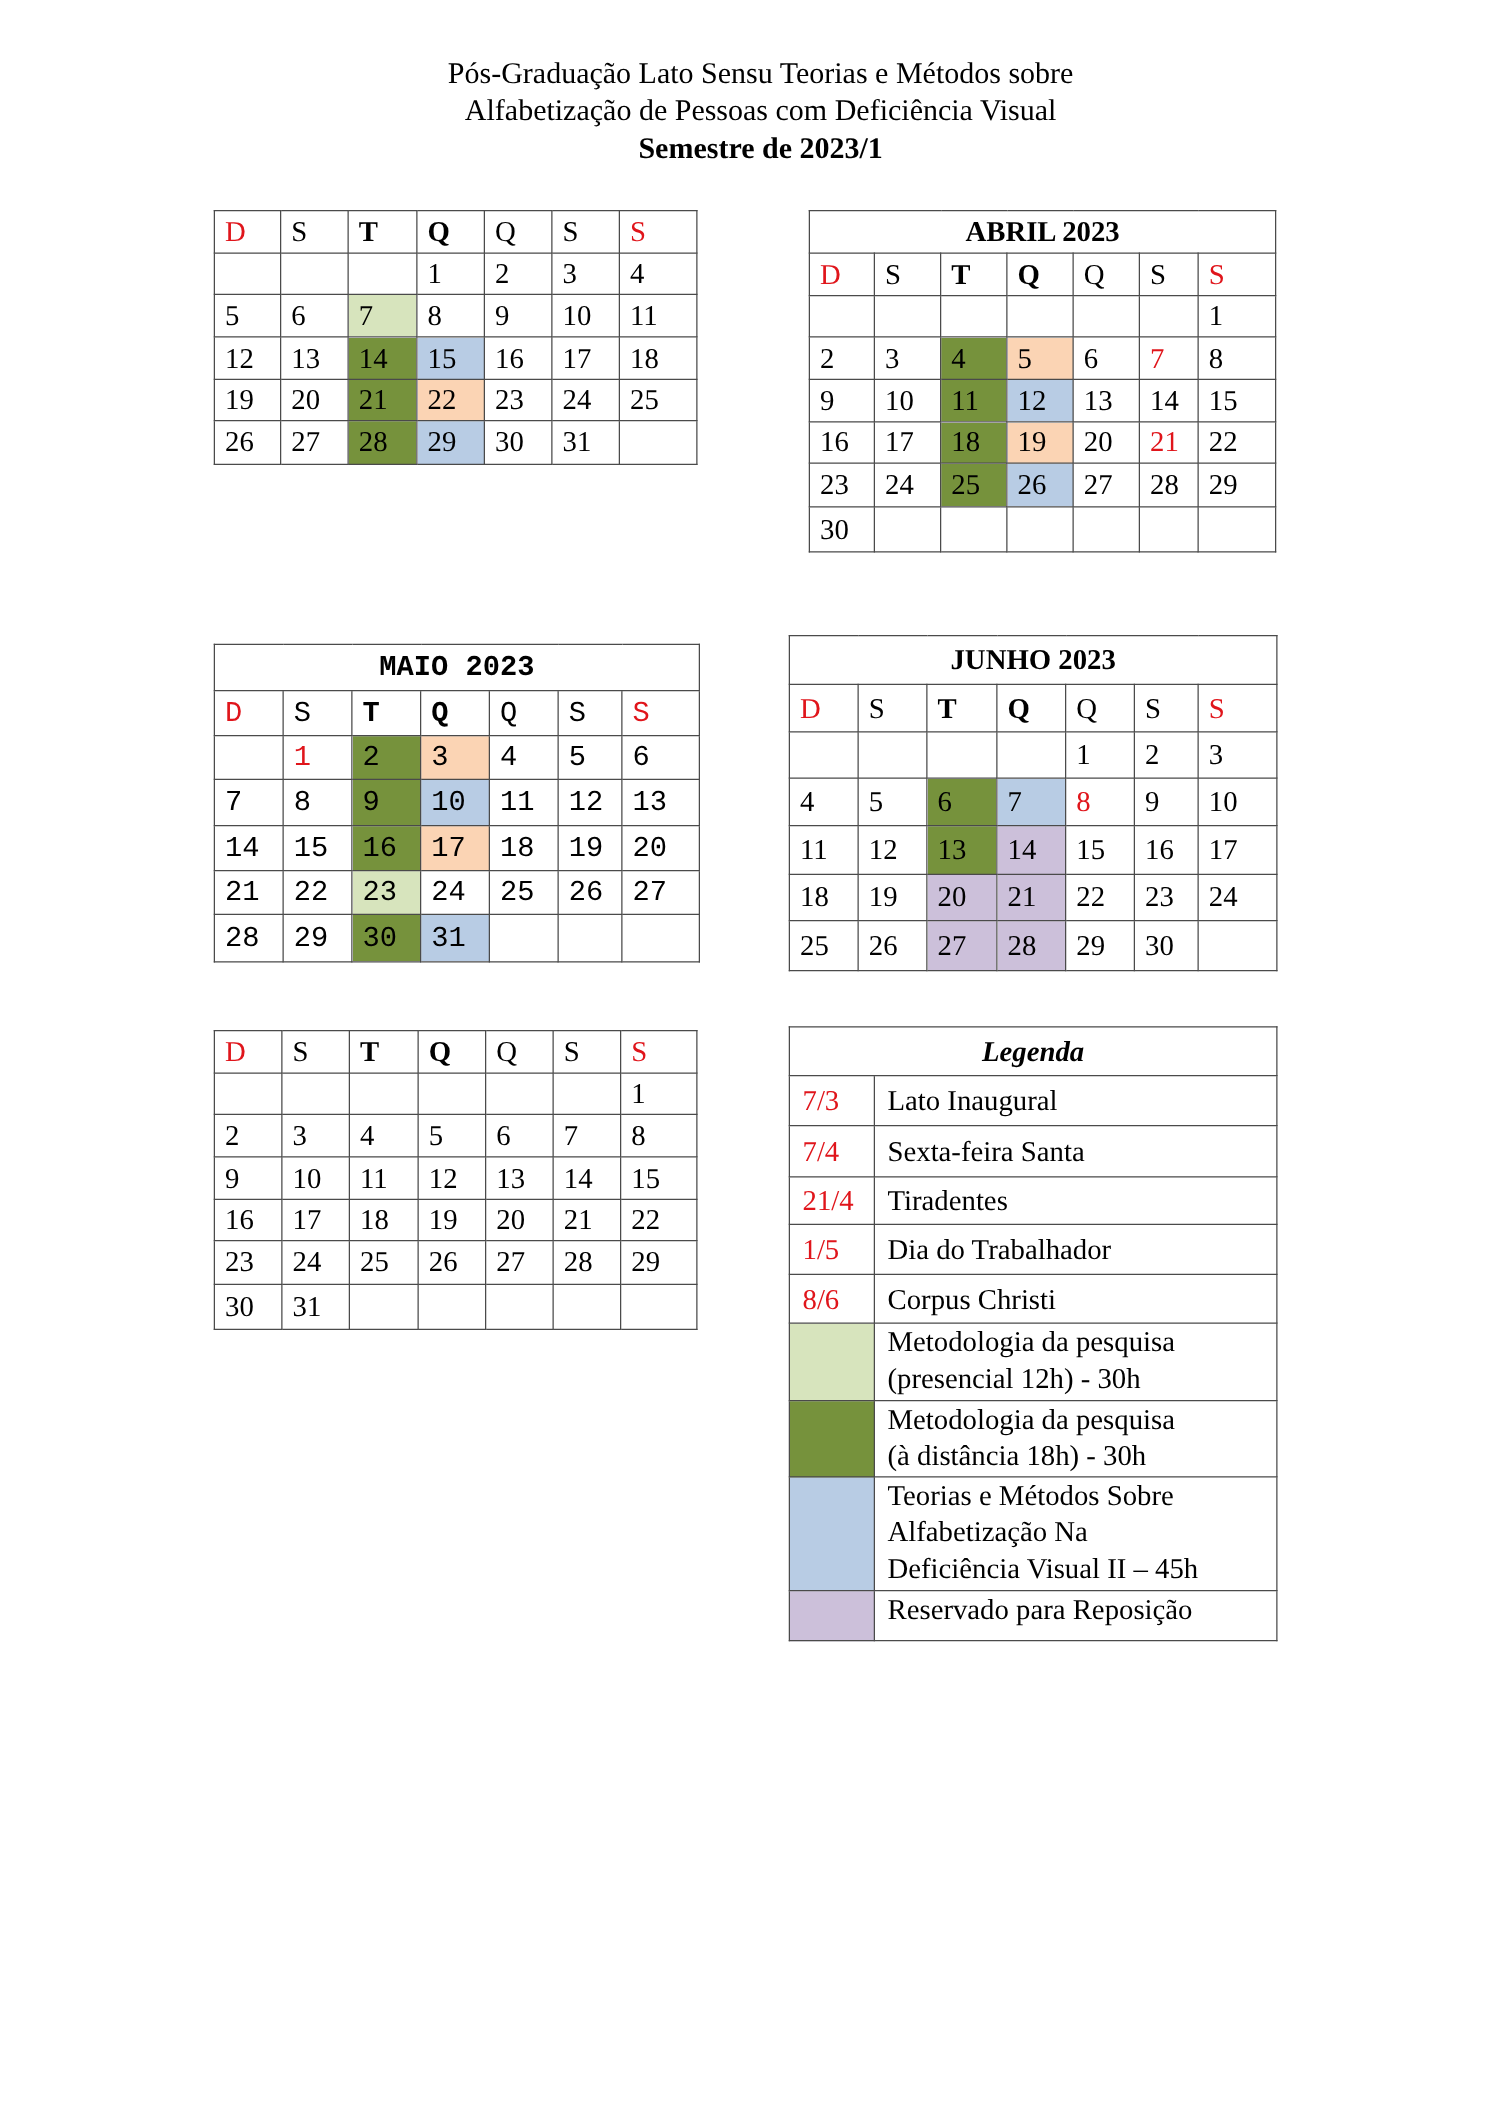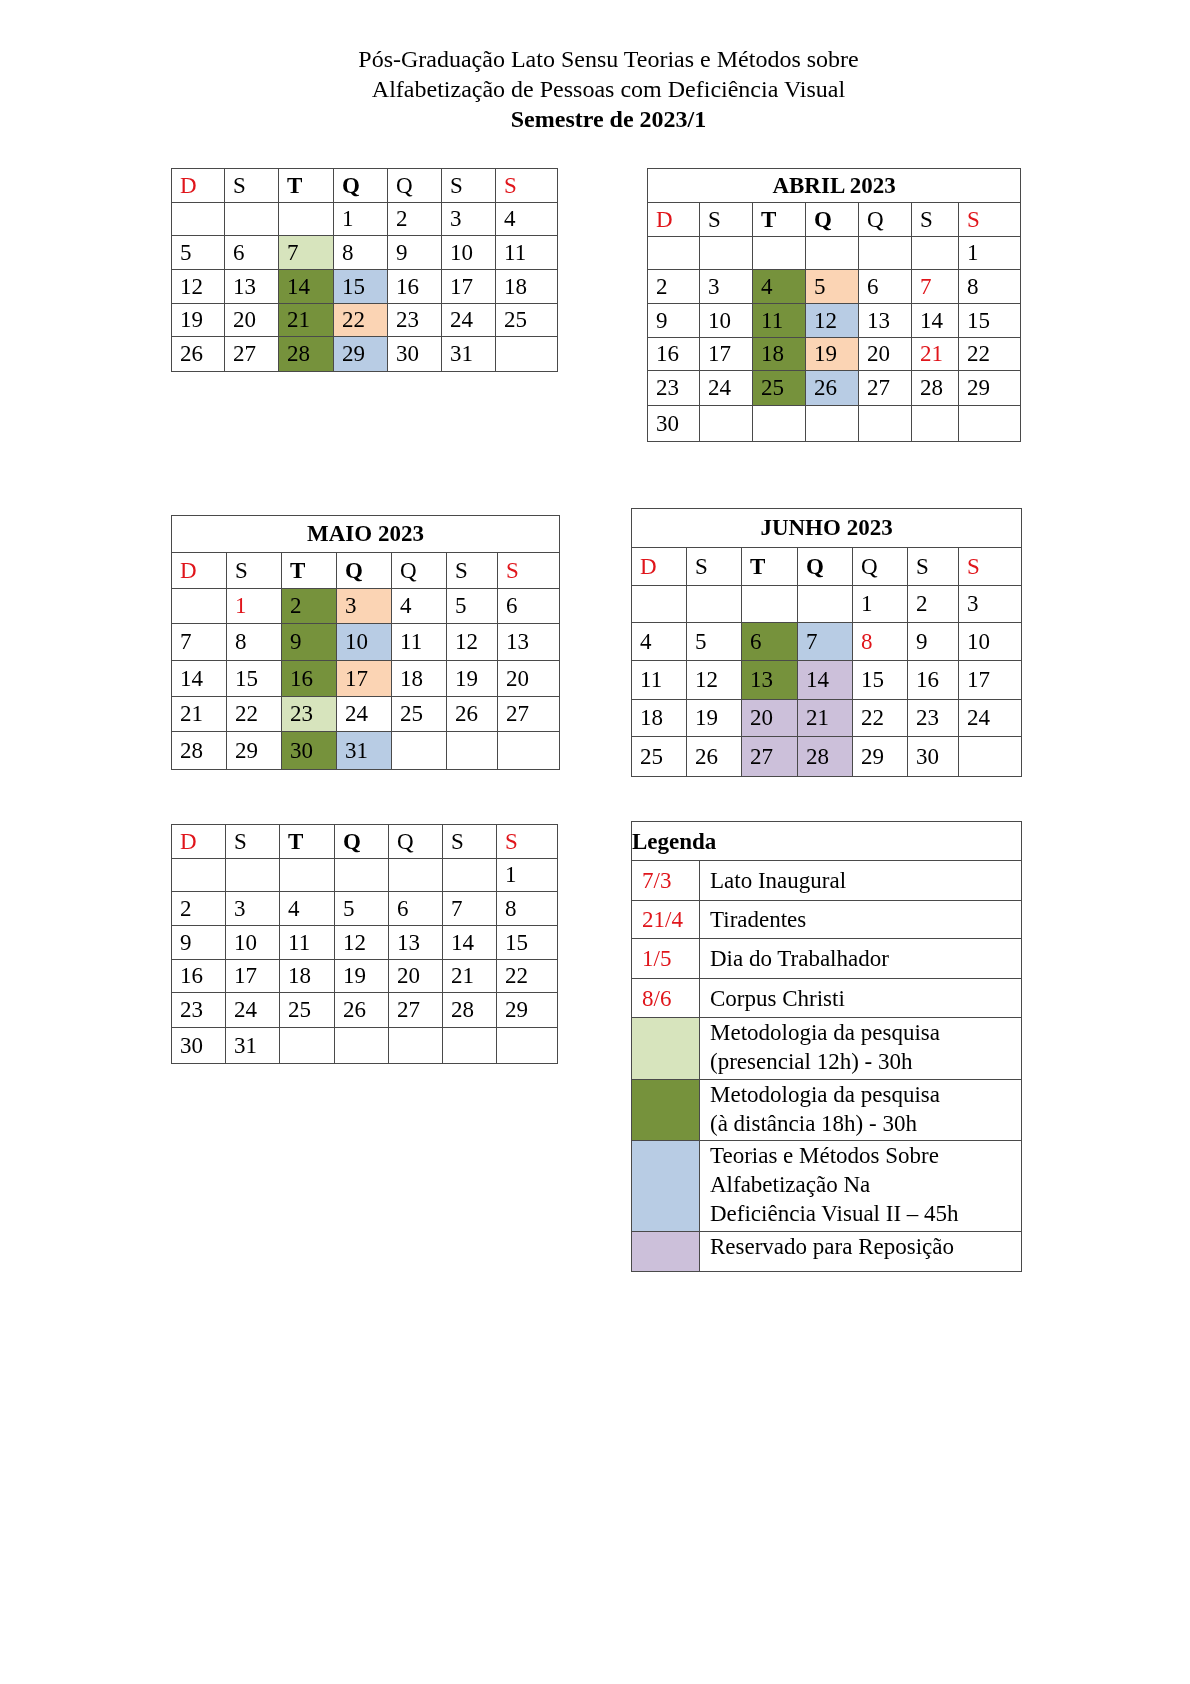--- a/index.html
+++ b/index.html
@@ -10,21 +10,21 @@
   .doc-title .bold { font-weight:bold; }
   table.cal { position:absolute; border-collapse:collapse; table-layout:fixed; }
   table.cal td { border:1.5px solid #4a4a4a; padding:0 0 0 8px; font-size:23px;
                  text-align:left; vertical-align:middle; white-space:nowrap; overflow:hidden; }
   table.cal td.title { text-align:center; font-weight:bold; padding:0; font-size:23px; }
   table.cal td.h-bold { font-weight:bold; }
   .red { color:#e0151b; }
   table.legend { position:absolute; border-collapse:collapse; table-layout:fixed; }
   table.legend td { border:1.5px solid #4a4a4a; font-size:23px; line-height:29px;
                     padding:0 0 0 9px; vertical-align:top; }
-  table.legend td.title { text-align:left; font-weight:bold; padding:0; vertical-align:middle; }
+  table.legend td.title { text-align:center; font-weight:bold; padding:0; vertical-align:middle;font-style:italic; }
   table.legend td.key { padding-left:10px; vertical-align:middle; }
   table.legend td.desc { padding-left:10px; }
   table.legend tr.hol td.desc { vertical-align:middle; }
 </style>
 </head>
 <body>
 
 <div class="doc-title">
   <div>Pós-Graduação Lato Sensu Teorias e Métodos sobre</div>
   <div>Alfabetização de Pessoas com Deficiência Visual</div>
@@ -172,21 +172,21 @@
     <td></td>
     <td></td>
     <td></td>
     <td></td>
     <td></td>
     <td></td>
   </tr>
 </tbody>
   </table>
 
-<table class="cal" style="left:171px; top:515px; width:388px;">
+<table class="cal" style="left:171px; top:515px; width:388px;font-family:Liberation Mono, monospace;">
   <colgroup>
       <col style="width:55px">
       <col style="width:55px">
       <col style="width:55px">
       <col style="width:55px">
       <col style="width:55px">
       <col style="width:51px">
       <col style="width:62px">
     </colgroup>
   <tbody>
@@ -404,20 +404,24 @@
       <col style="width:322px">
     </colgroup>
   <tbody>
       <tr style="height:39px">
         <td class="title" colspan="2">Legenda</td>
       </tr>
   <tr class="hol" style="height:40px">
     <td class="key red">7/3</td>
     <td class="desc">Lato Inaugural</td>
   </tr>
+  <tr class="hol" style="height:41px">
+    <td class="key red">7/4</td>
+    <td class="desc">Sexta-feira Santa</td>
+  </tr>
   <tr class="hol" style="height:38px">
     <td class="key red">21/4</td>
     <td class="desc">Tiradentes</td>
   </tr>
   <tr class="hol" style="height:40px">
     <td class="key red">1/5</td>
     <td class="desc">Dia do Trabalhador</td>
   </tr>
   <tr class="hol" style="height:39px">
     <td class="key red">8/6</td>

